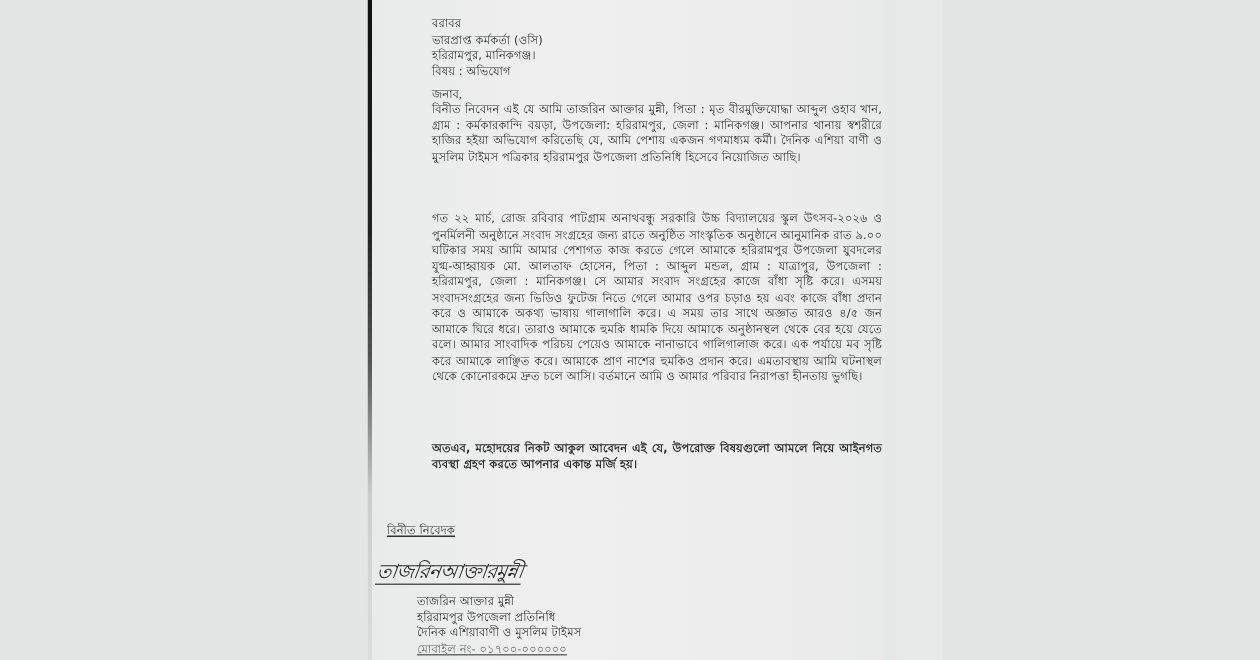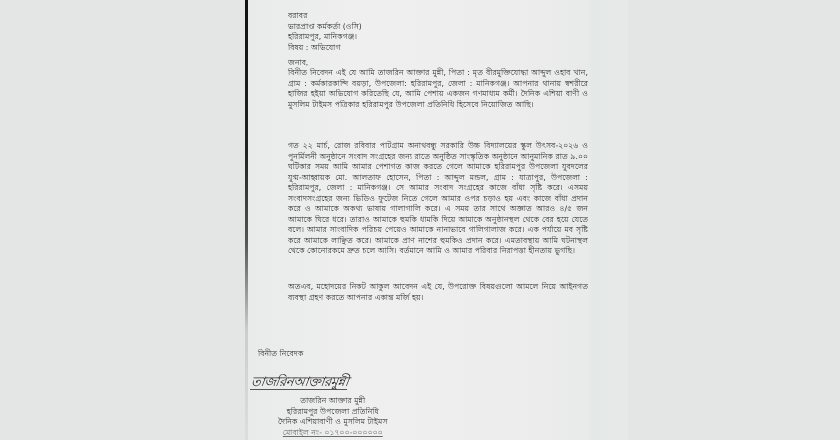--- a/index.html
+++ b/index.html
@@ -65,42 +65,42 @@
     }
     .para {
       left: 43px;
       width: 300px;
       white-space: normal;
       text-align: justify;
       text-align-last: left;
     }
     .p1 { top: 68px; }
     .p2 { top: 141px; }
-    .p3 { top: 282px; }
+    .p3 { top: 294px; font-weight: bold; }
     .closing {
       left: 13px;
       top: 349px;
+      text-decoration: underline;
     }
     .signature {
       position: absolute;
       left: 6px;
       top: 375px;
       font-family: "DejaVu Serif", serif;
       font-size: 13px;
       font-style: italic;
       color: #2a2a2a;
       letter-spacing: -0.4px;
       transform: skewX(-8deg);
       border-bottom: 1px solid #555;
       line-height: 14px;
     }
     .sign-block {
       left: 33px;
       top: 396px;
-      text-align: center;
     }
     .line { display: block; }
     .faint { color: #6a6b6b; text-decoration: underline; }
   </style>
 </head>
 <body>
 
 <div class="stage">
   <div class="paper">
 

